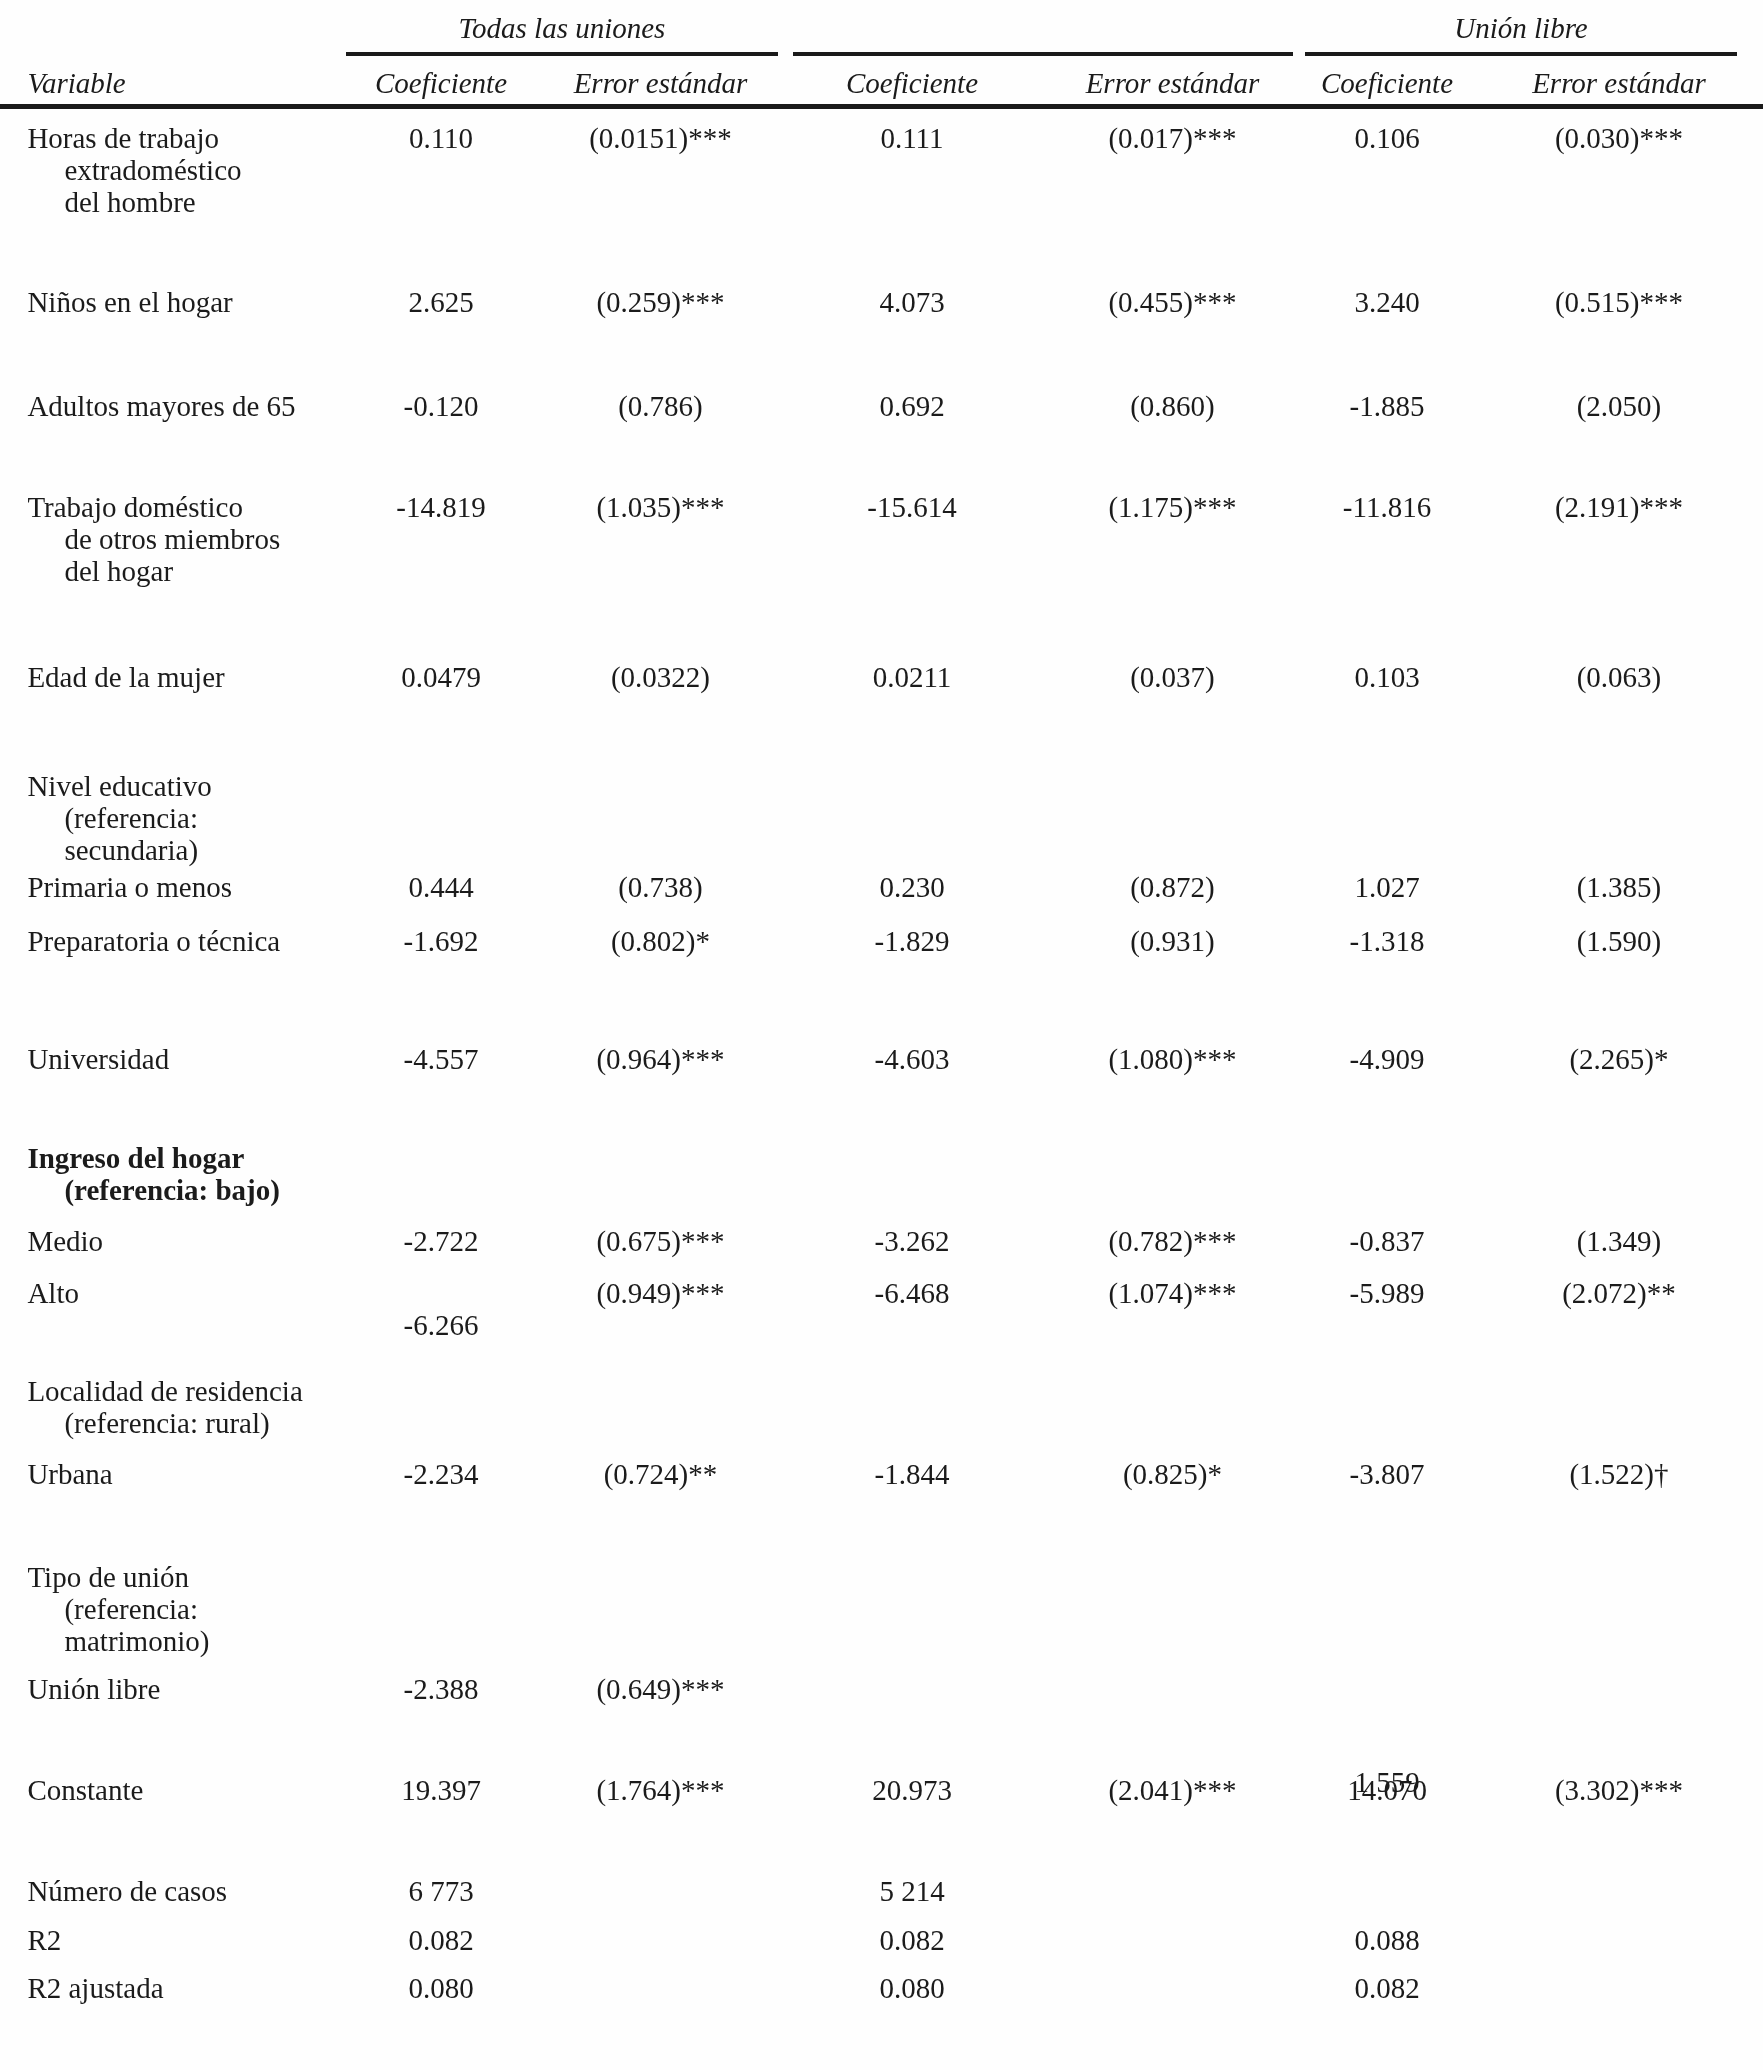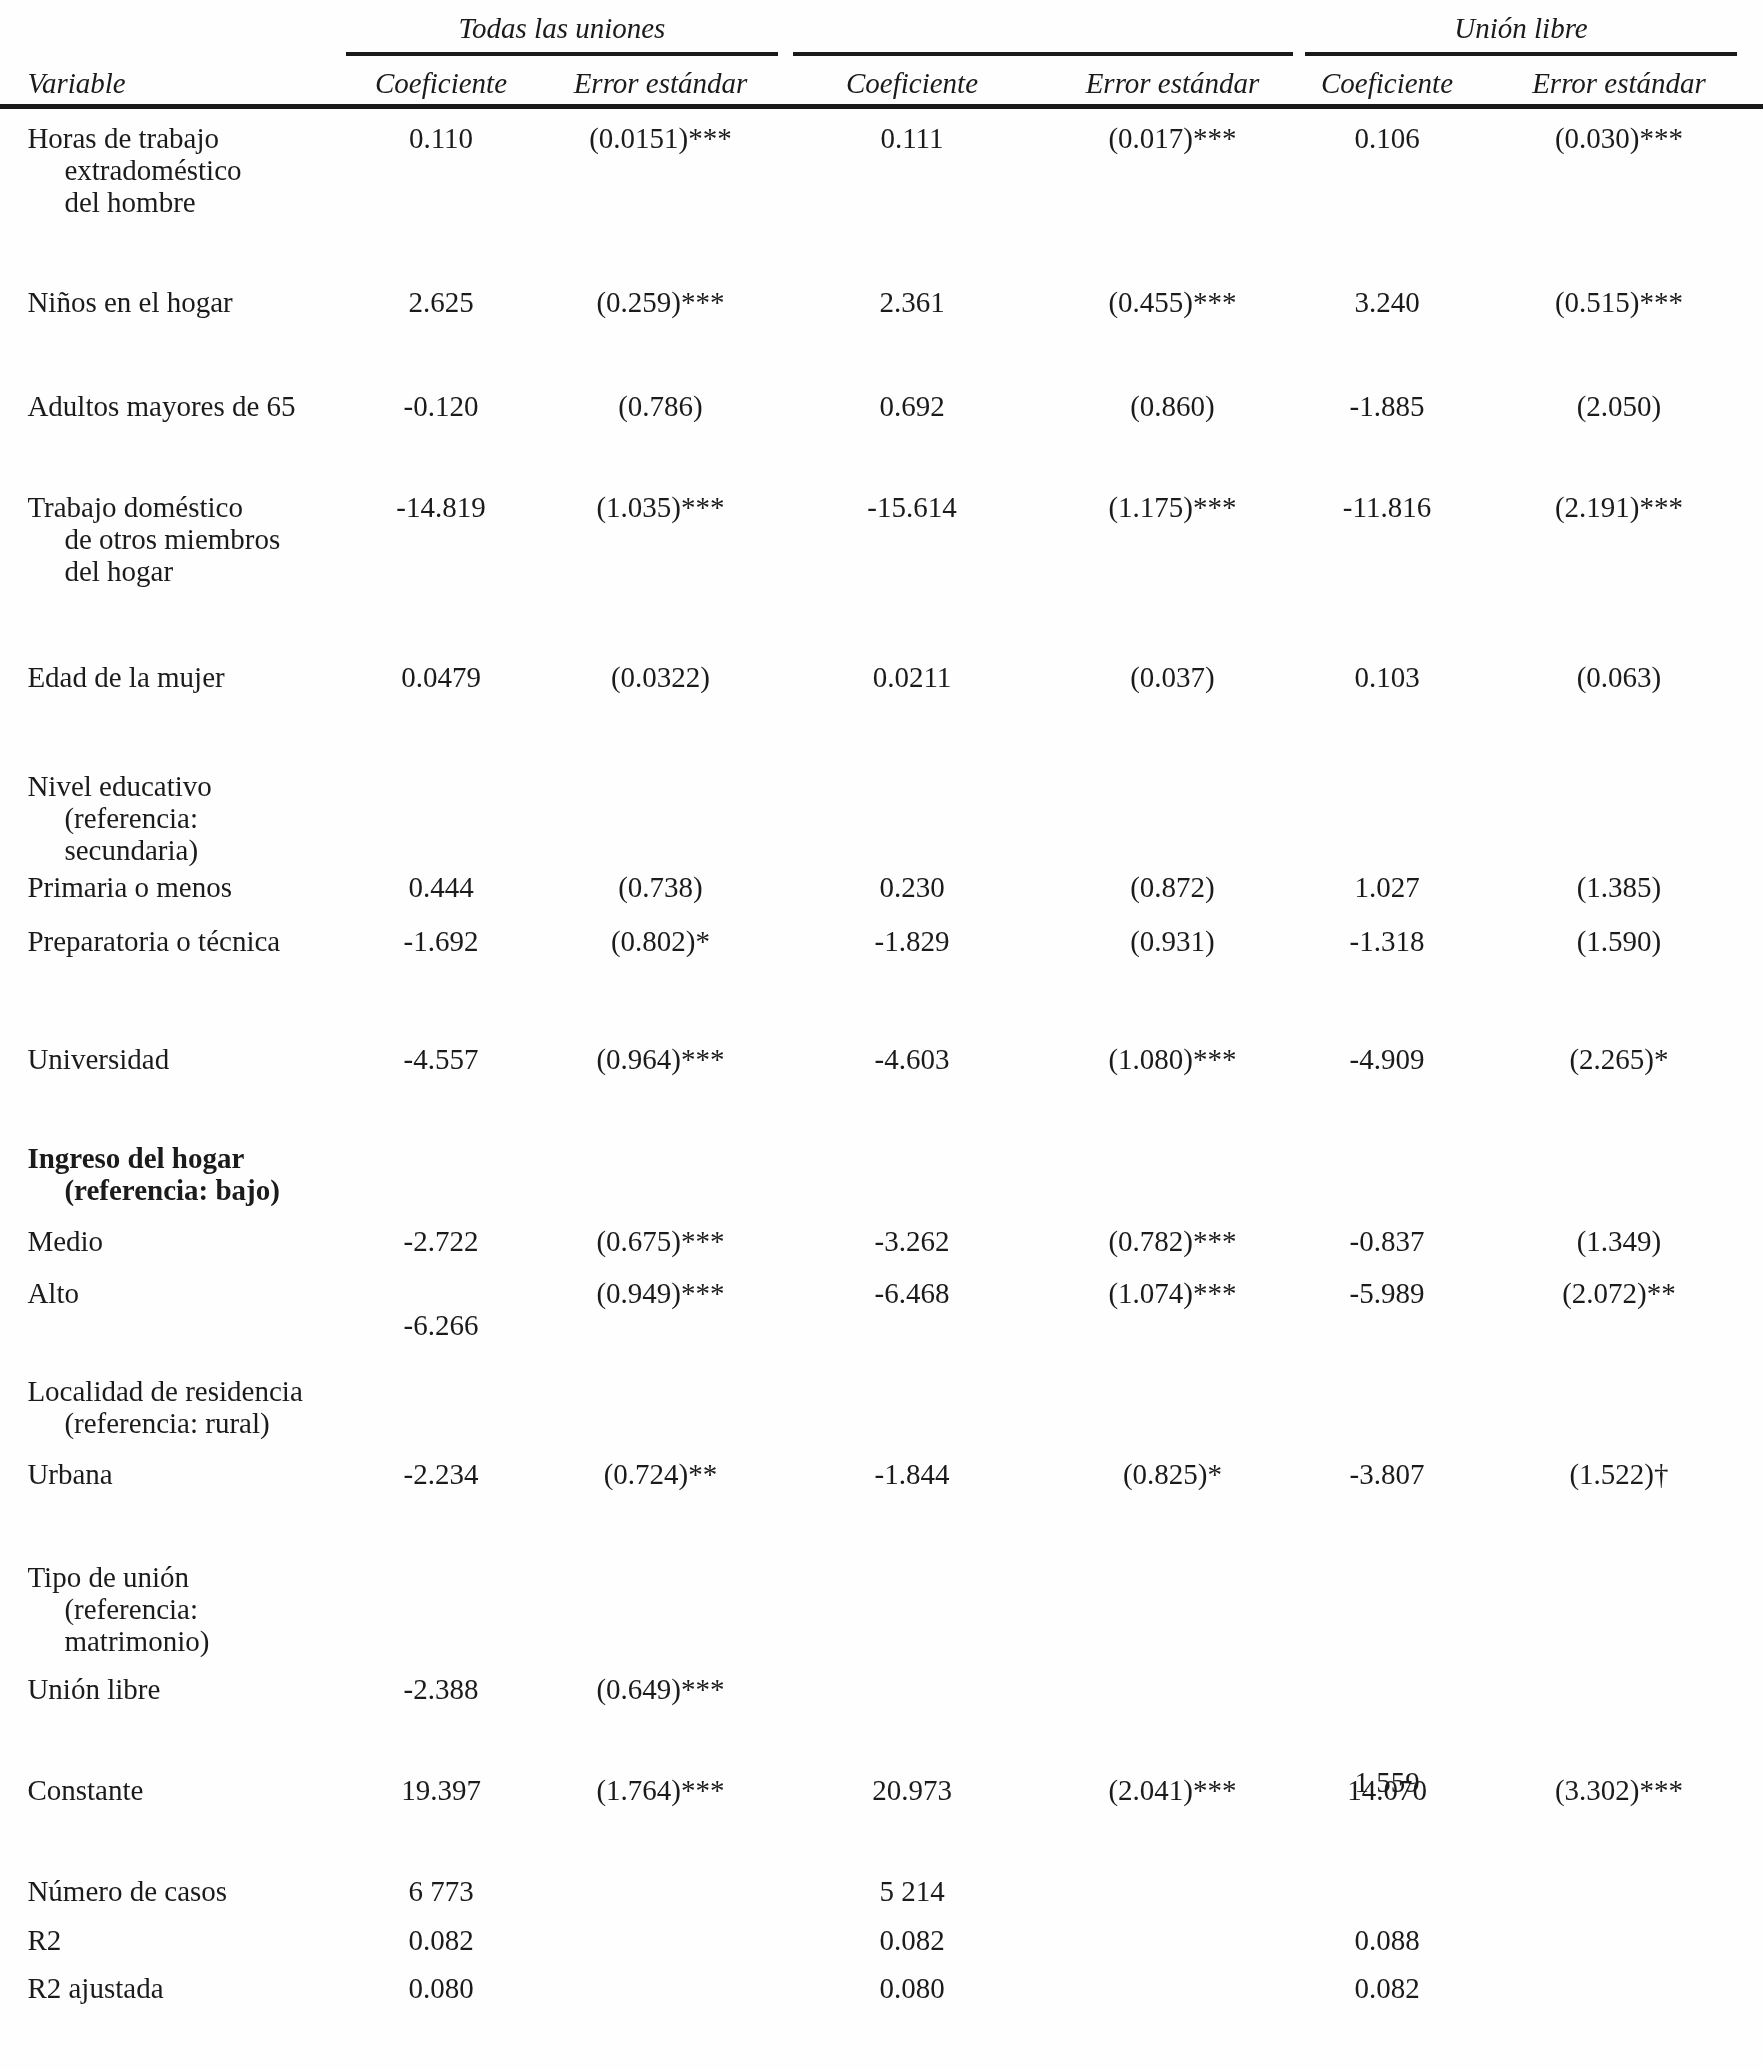--- a/index.html
+++ b/index.html
@@ -80,21 +80,21 @@
       <div class="abs cell" style="left: 533px; top: 122px; width: 255px;">(0.0151)***</div>
       <div class="abs cell" style="left: 804px; top: 122px; width: 216px;">0.111</div>
       <div class="abs cell" style="left: 1040px; top: 122px; width: 265px;">(0.017)***</div>
       <div class="abs cell" style="left: 1289px; top: 122px; width: 196px;">0.106</div>
       <div class="abs cell" style="left: 1477px; top: 122px; width: 284px;">(0.030)***</div>
       <div class="abs row-label" style="left: 27.4px; top: 286px; width: 306px;">
         <div class="line">Niños en el hogar</div>
       </div>
       <div class="abs cell" style="left: 333px; top: 286px; width: 216px;">2.625</div>
       <div class="abs cell" style="left: 533px; top: 286px; width: 255px;">(0.259)***</div>
-      <div class="abs cell" style="left: 804px; top: 286px; width: 216px;">2.361</div>
+      <div class="abs cell" style="left: 804px; top: 286px; width: 216px;">4.073</div>
       <div class="abs cell" style="left: 1040px; top: 286px; width: 265px;">(0.455)***</div>
       <div class="abs cell" style="left: 1289px; top: 286px; width: 196px;">3.240</div>
       <div class="abs cell" style="left: 1477px; top: 286px; width: 284px;">(0.515)***</div>
       <div class="abs row-label" style="left: 27.4px; top: 390px; width: 306px;">
         <div class="line">Adultos mayores de 65</div>
       </div>
       <div class="abs cell" style="left: 333px; top: 390px; width: 216px;">-0.120</div>
       <div class="abs cell" style="left: 533px; top: 390px; width: 255px;">(0.786)</div>
       <div class="abs cell" style="left: 804px; top: 390px; width: 216px;">0.692</div>
       <div class="abs cell" style="left: 1040px; top: 390px; width: 265px;">(0.860)</div>

